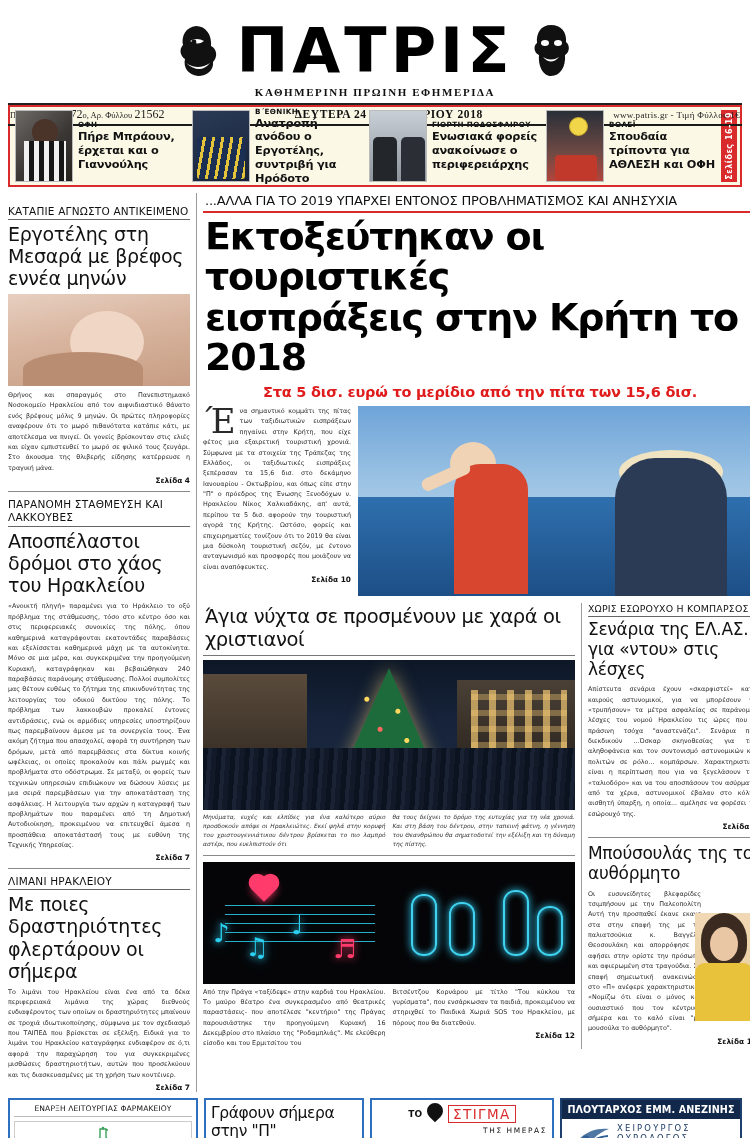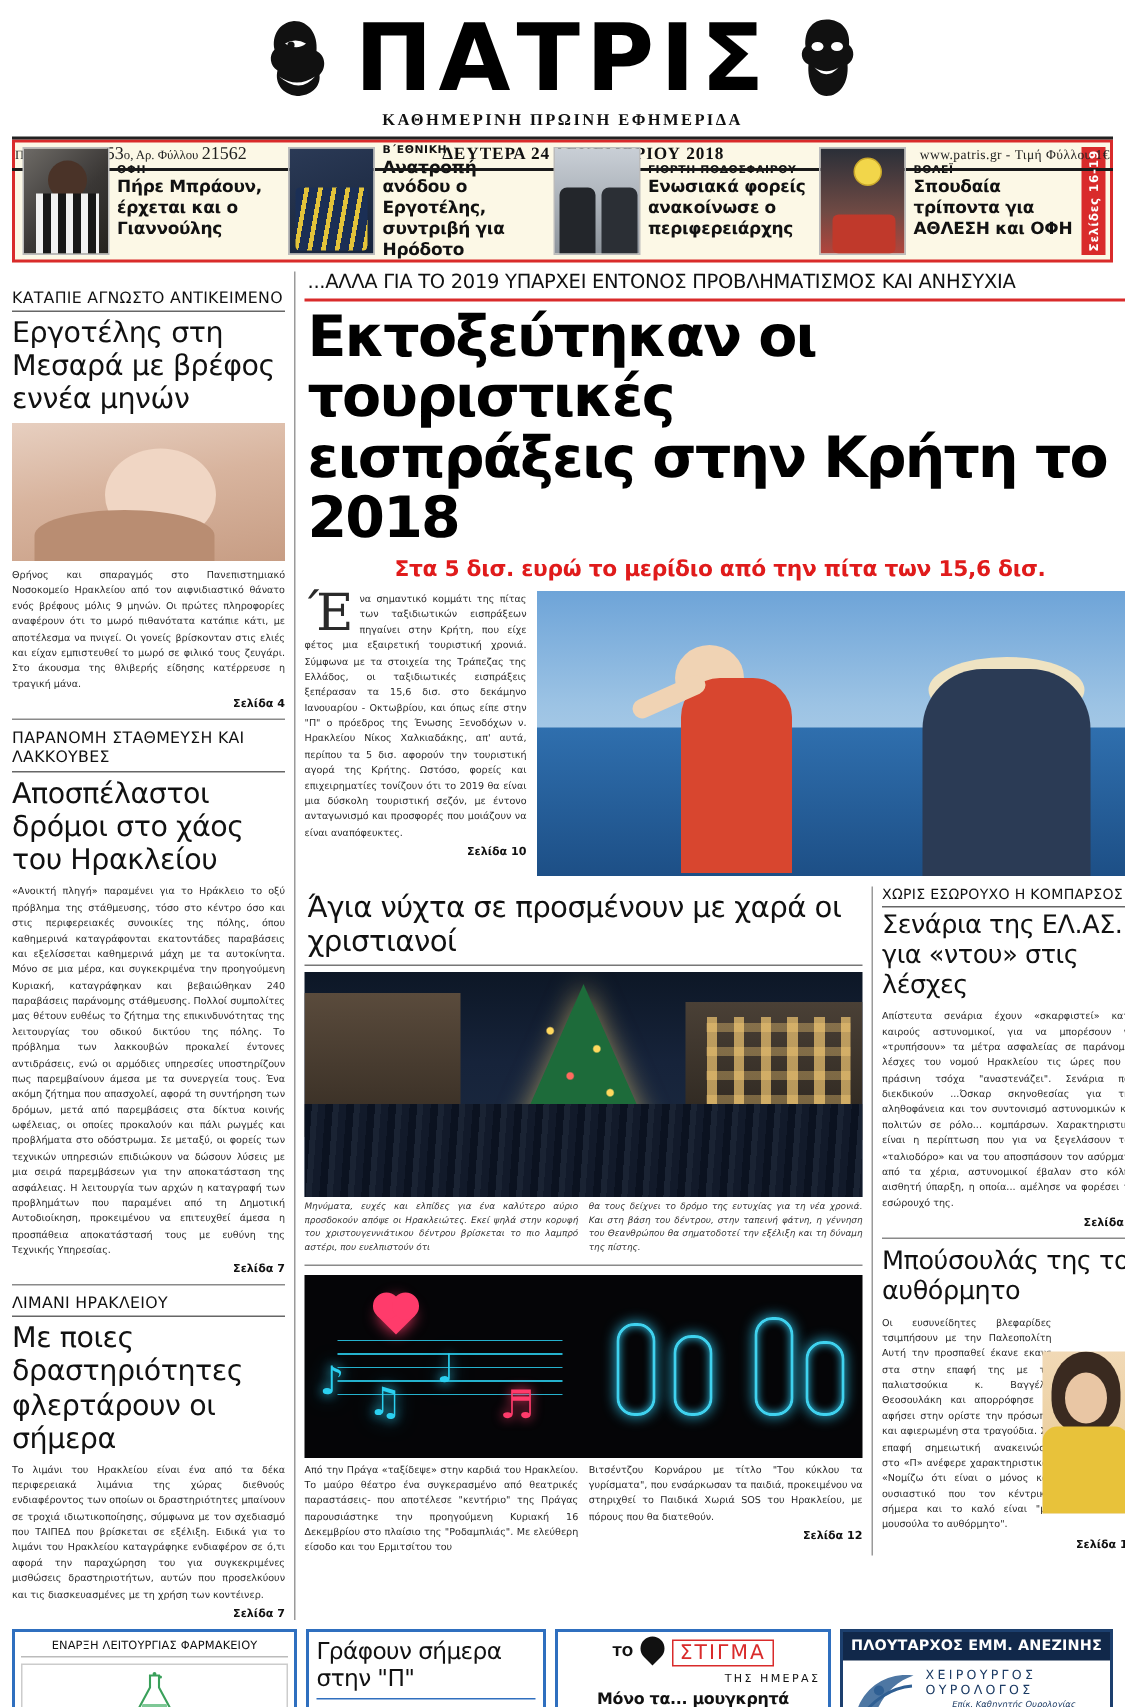--- a/index.html
+++ b/index.html
@@ -4,21 +4,21 @@
 <style>
   * { box-sizing: border-box; margin: 0; padding: 0; }
   body {
     width: 750px; height: 1138px;
     background: #ffffff;
     font-family: "DejaVu Sans", "Liberation Sans", sans-serif;
     color: #111;
     overflow: hidden;
     position: relative;
   }
-  .page { width: 750px; height: 1034px; position: relative; padding: 0 6px; }
+  .page { width: 750px; height: 1034px; position: relative; padding: 12px 6px; }
 
   
   .masthead { position: relative; height: 88px; }
   .masthead-inner {
     display: flex; align-items: center; justify-content: center;
     gap: 14px; padding-top: 8px;
   }
   .mast-logo { font-size: 0; line-height: 0; }
   .mast-title {
     font-family: "DejaVu Sans", sans-serif;
@@ -357,21 +357,21 @@
           <ellipse cx="17" cy="20" rx="4" ry="3" fill="#fff"></ellipse>
           <ellipse cx="30" cy="20" rx="4" ry="3" fill="#fff"></ellipse>
           <path d="M15 34 q8 5 16 0 q-8 9 -16 0 Z" fill="#fff"></path>
         </svg>
       </span>
     </div>
     <div class="mast-sub">ΚΑΘΗΜΕΡΙΝΗ ΠΡΩΙΝΗ ΕΦΗΜΕΡΙΔΑ</div>
     <div class="mast-rule"></div>
     <div class="mast-meta">
       <div class="left">
-        <span>Περίοδος Β' Έτος</span><b>53</b><span>ο, Αρ. Φύλλου</span> <b>21562</b>
+        <span>Περίοδος Β' Έτος</span><b>72</b><span>ο, Αρ. Φύλλου</span> <b>21562</b>
       </div>
       <div class="center">ΔΕΥΤΕΡΑ 24 ΔΕΚΕΜΒΡΙΟΥ 2018</div>
       <div class="right">www.patris.gr - Τιμή Φύλλου 1€</div>
     </div>
     <div class="mast-rule2"></div>
   </div>
 
   <div class="sports-banner">
 
     <div class="sb-cell">

